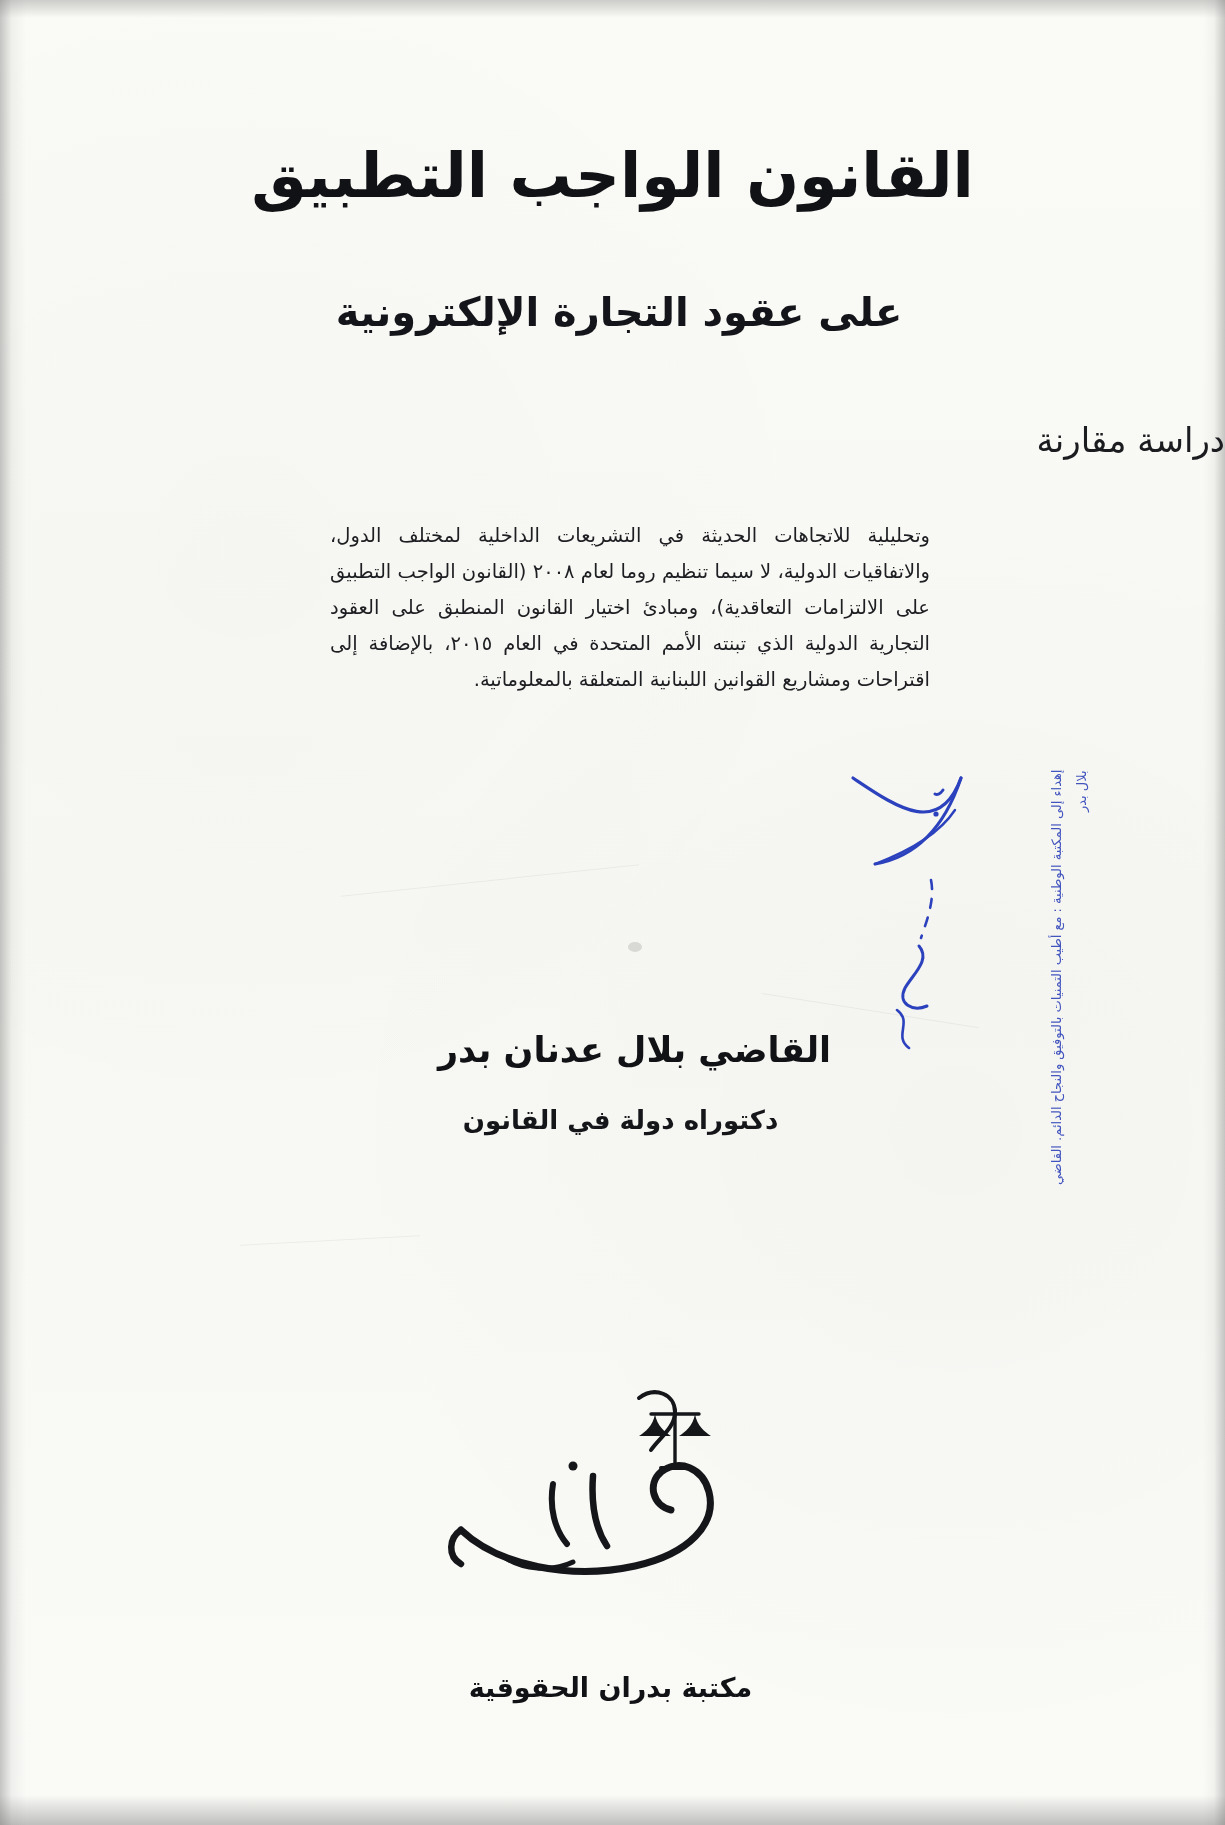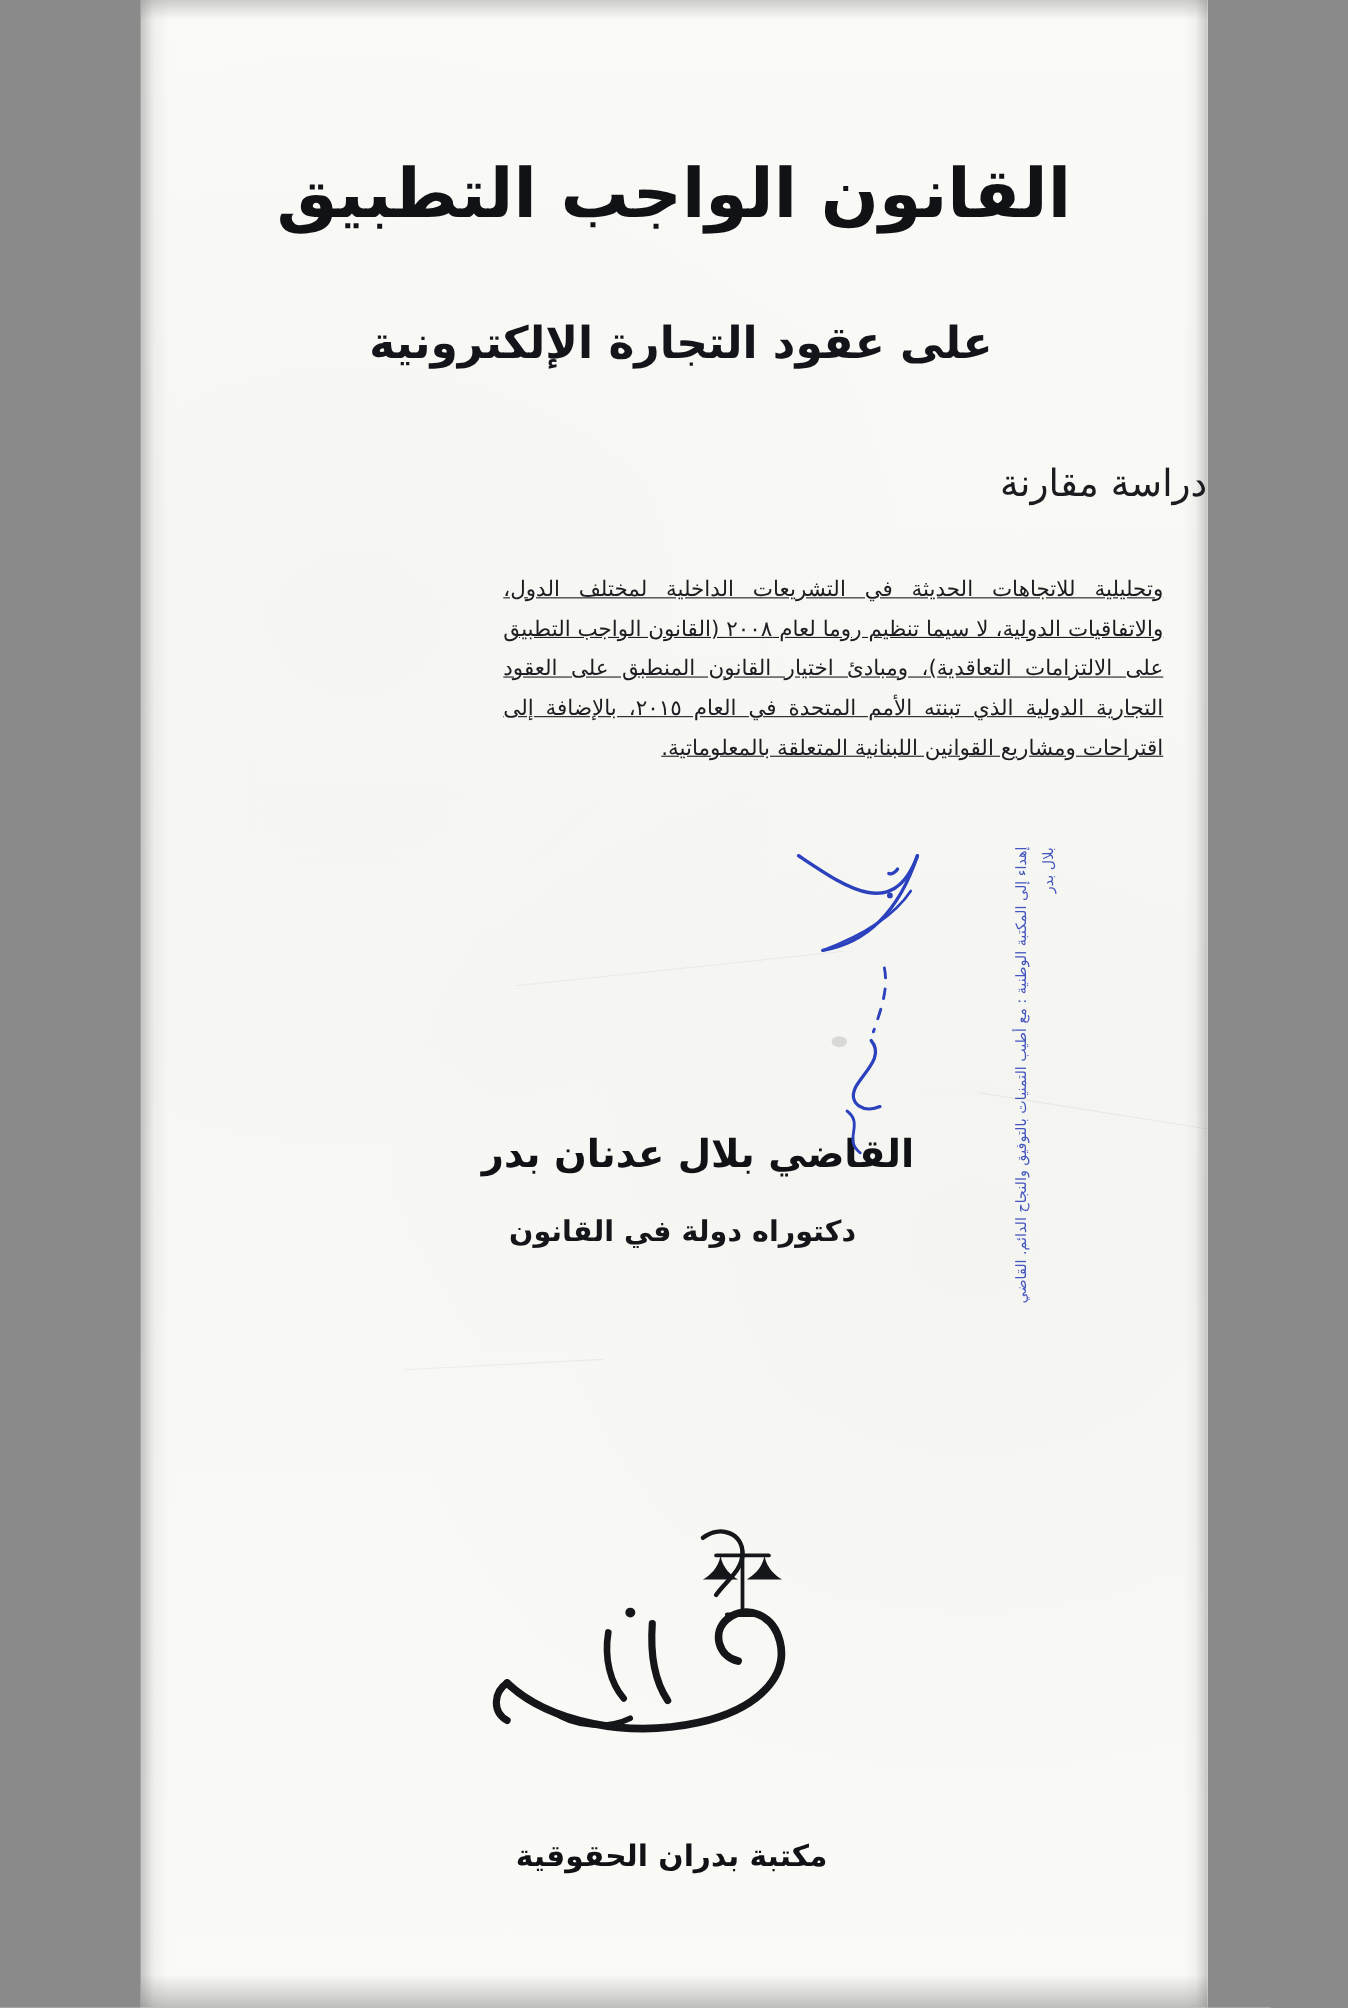--- a/index.html
+++ b/index.html
@@ -5,21 +5,21 @@
   html, body {
     margin: 0;
     padding: 0;
     background: #8a8a8a;
   }
   body {
     font-family: "DejaVu Sans", sans-serif;
   }
   .page {
     position: relative;
-    width: 970px;
+    width: 1225px;
     height: 1825px;
     margin: 0 auto;
     background: #fbfbf9;
     overflow: hidden;
   }
   
   .scan-noise {
     position: absolute;
     inset: 0;
     background:
@@ -95,21 +95,20 @@
     position: absolute;
     top: 518px;
     left: 330px;
     width: 600px;
     text-align: justify;
     text-align-last: right;
     direction: rtl;
     font-size: 19.5px;
     line-height: 1.85;
     color: #1d1e22;
-    text-decoration: underline;
   }
   .abstract p { margin: 0; }
 
   .author {
     position: absolute;
     top: 1030px;
     left: 0; right: 0;
     font-weight: bold;
     font-size: 35px;
     color: #111216;

